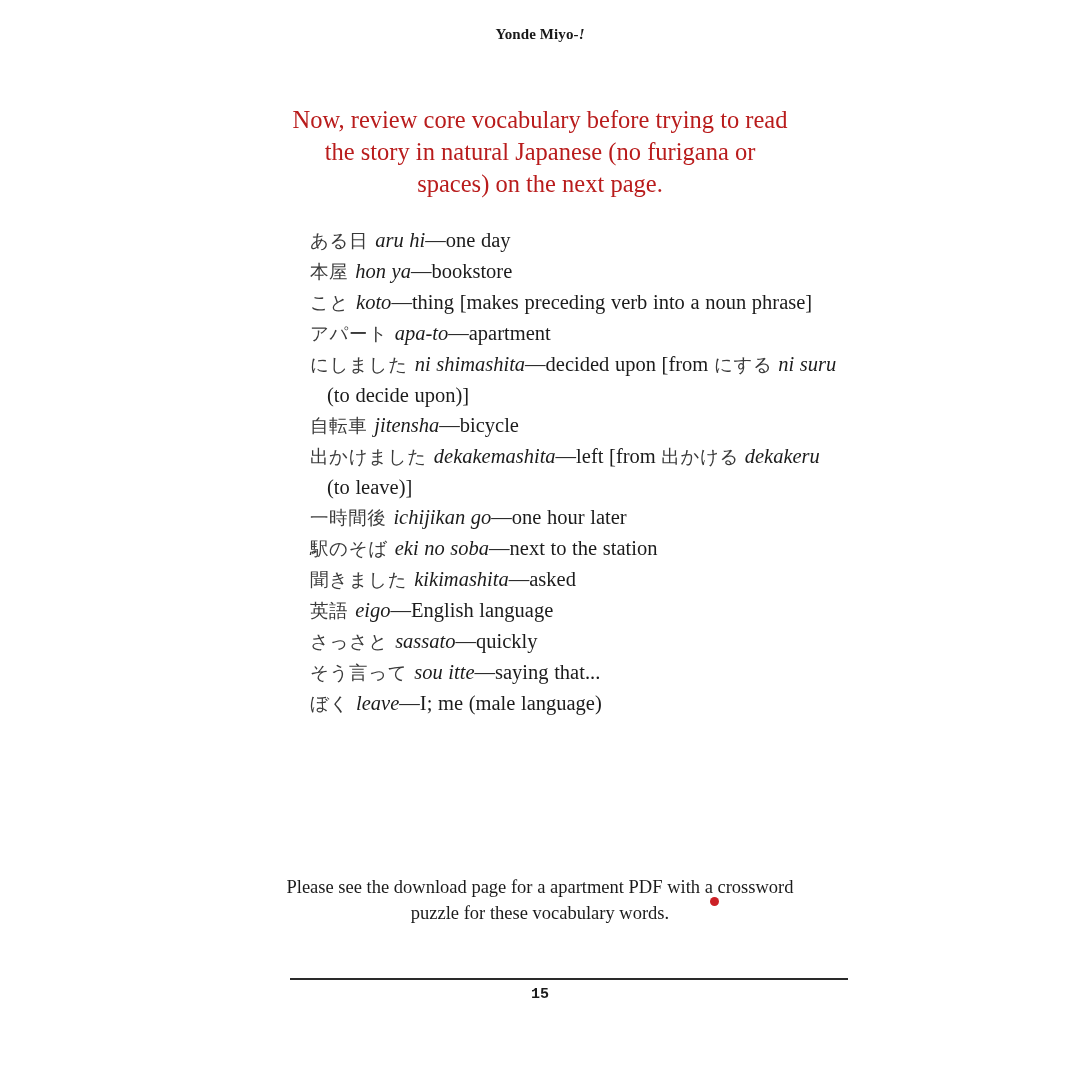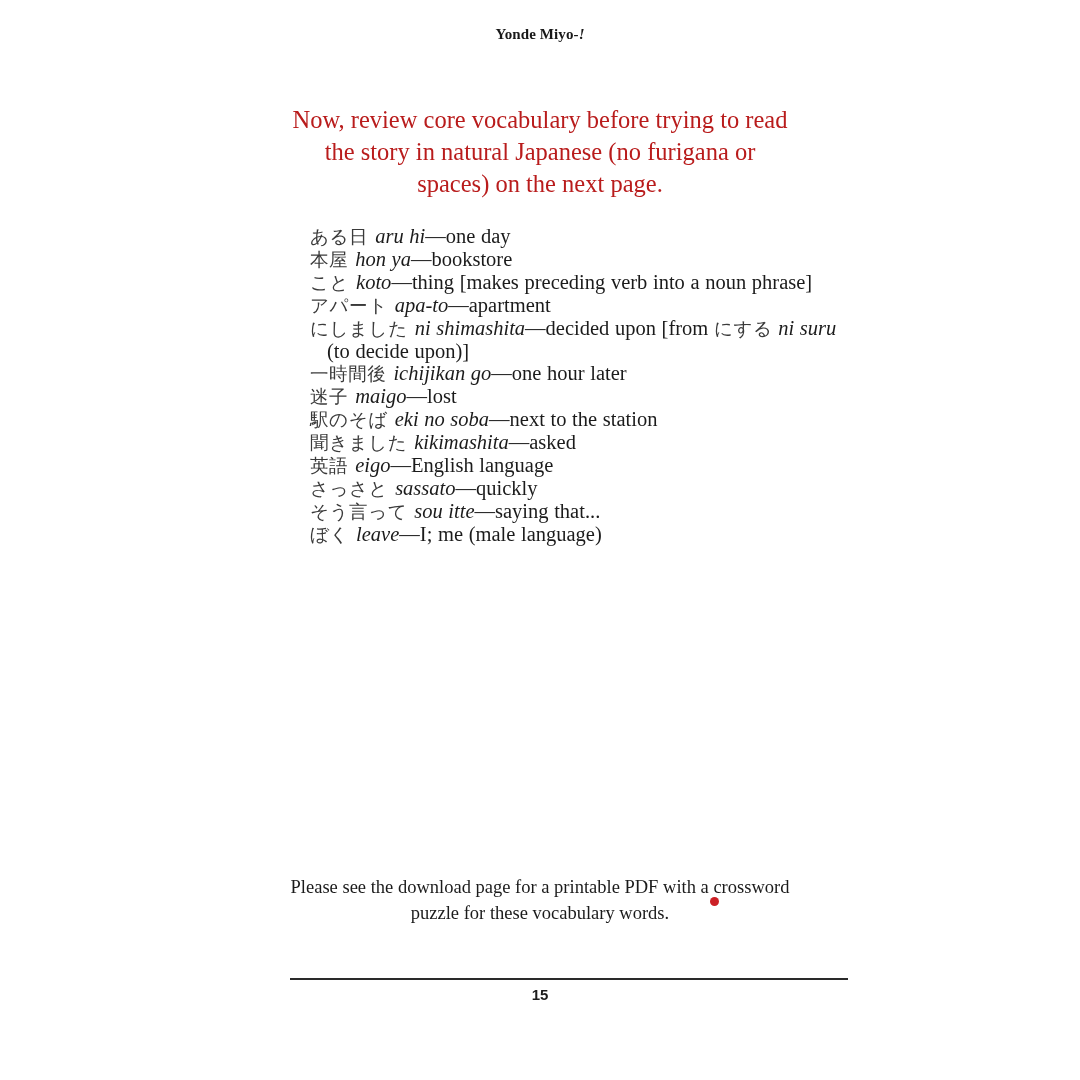--- a/index.html
+++ b/index.html
@@ -54,21 +54,21 @@
 
   
   .vocab-list {
     position: absolute;
     top: 225px;
     left: 310px;
     width: 530px;
   }
   .vocab-entry {
     font-size: 20.5px;
-    line-height: 22px;
+    line-height: 30px;
     padding-left: 17px;
     text-indent: -17px;
     color: #1b1b1b;
     word-spacing: 0.5px;
   }
   .jp {
     font-family: "DejaVu Sans", "Liberation Sans", sans-serif;
     font-size: 18.5px;
     color: #3a3a3a;
     letter-spacing: 0.6px;
@@ -113,21 +113,21 @@
     width: 558px;
     height: 0;
     border-top: 2.4px solid #2a2a2a;
   }
   .folio {
     position: absolute;
     top: 986px;
     left: 0;
     width: 1080px;
     text-align: center;
-    font-family: Liberation Sans, sans-serif;
+    font-family: Liberation Mono, monospace;
     font-size: 15px;
     font-weight: 700;
     color: #1b1b1b;
   }
 </style>
 </head>
 <body>
 
 <div class="page">
 
@@ -136,29 +136,30 @@
   </div>
 
   <p class="intro">Now, review core vocabulary before trying to read the story in natural Japanese (no furigana or spaces) on the next page.</p>
 
   <div class="vocab-list">
       <div class="vocab-entry"><span class="jp">ある日</span><span class="sp"></span><span class="romaji">aru hi</span><span class="gloss">—one day</span></div>
       <div class="vocab-entry"><span class="jp">本屋</span><span class="sp"></span><span class="romaji">hon ya</span><span class="gloss">—bookstore</span></div>
       <div class="vocab-entry"><span class="jp">こと</span><span class="sp"></span><span class="romaji">koto</span><span class="gloss">—thing [makes preceding verb into a noun phrase]</span></div>
       <div class="vocab-entry"><span class="jp">アパート</span><span class="sp"></span><span class="romaji">apa-to</span><span class="gloss">—apartment</span></div>
       <div class="vocab-entry"><span class="jp">にしました</span><span class="sp"></span><span class="romaji">ni shimashita</span><span class="gloss">—decided upon [from <span class="jp">にする</span> <span class="romaji">ni suru</span> (to decide upon)]</span></div>
+      <div class="vocab-entry"><span class="jp">自転車</span><span class="sp"></span><span class="romaji">jitensha</span><span class="gloss">—bicycle</span></div>
+      <div class="vocab-entry"><span class="jp">出かけました</span><span class="sp"></span><span class="romaji">dekakemashita</span><span class="gloss">—left [from <span class="jp">出かける</span> <span class="romaji">dekakeru</span> (to leave)]</span></div>
       <div class="vocab-entry"><span class="jp">一時間後</span><span class="sp"></span><span class="romaji">ichijikan go</span><span class="gloss">—one hour later</span></div>
-      <div class="vocab-entry"><span class="jp">迷子</span><span class="sp"></span><span class="romaji">maigo</span><span class="gloss">—lost</span></div>
       <div class="vocab-entry"><span class="jp">駅のそば</span><span class="sp"></span><span class="romaji">eki no soba</span><span class="gloss">—next to the station</span></div>
       <div class="vocab-entry"><span class="jp">聞きました</span><span class="sp"></span><span class="romaji">kikimashita</span><span class="gloss">—asked</span></div>
       <div class="vocab-entry"><span class="jp">英語</span><span class="sp"></span><span class="romaji">eigo</span><span class="gloss">—English language</span></div>
       <div class="vocab-entry"><span class="jp">さっさと</span><span class="sp"></span><span class="romaji">sassato</span><span class="gloss">—quickly</span></div>
       <div class="vocab-entry"><span class="jp">そう言って</span><span class="sp"></span><span class="romaji">sou itte</span><span class="gloss">—saying that...</span></div>
       <div class="vocab-entry"><span class="jp">ぼく</span><span class="sp"></span><span class="romaji">leave</span><span class="gloss">—I; me (male language)</span></div>
     </div>
 
-  <p class="footnote">Please see the download page for a printable PDF with a crossword puzzle for these vocabulary words.</p>
+  <p class="footnote">Please see the download page for a apartment PDF with a crossword puzzle for these vocabulary words.</p>
   <div class="red-dot"></div>
 
   <div class="footer-rule"></div>
   <div class="folio">15</div>
 
 </div>
 
 </body></html>

